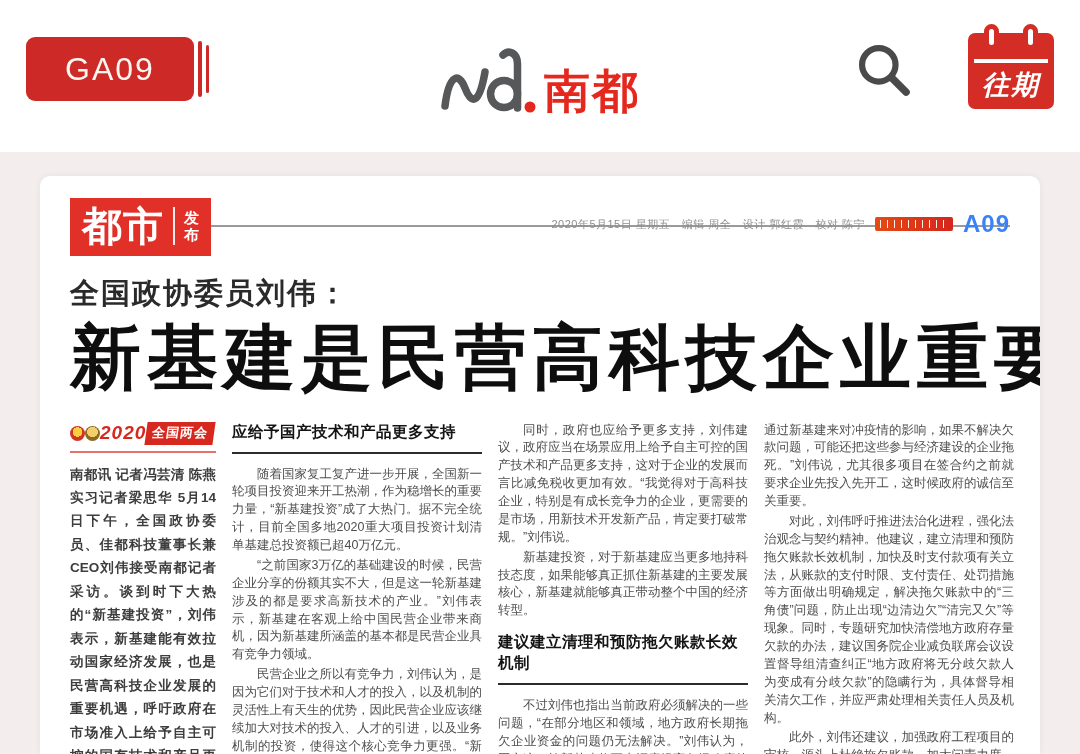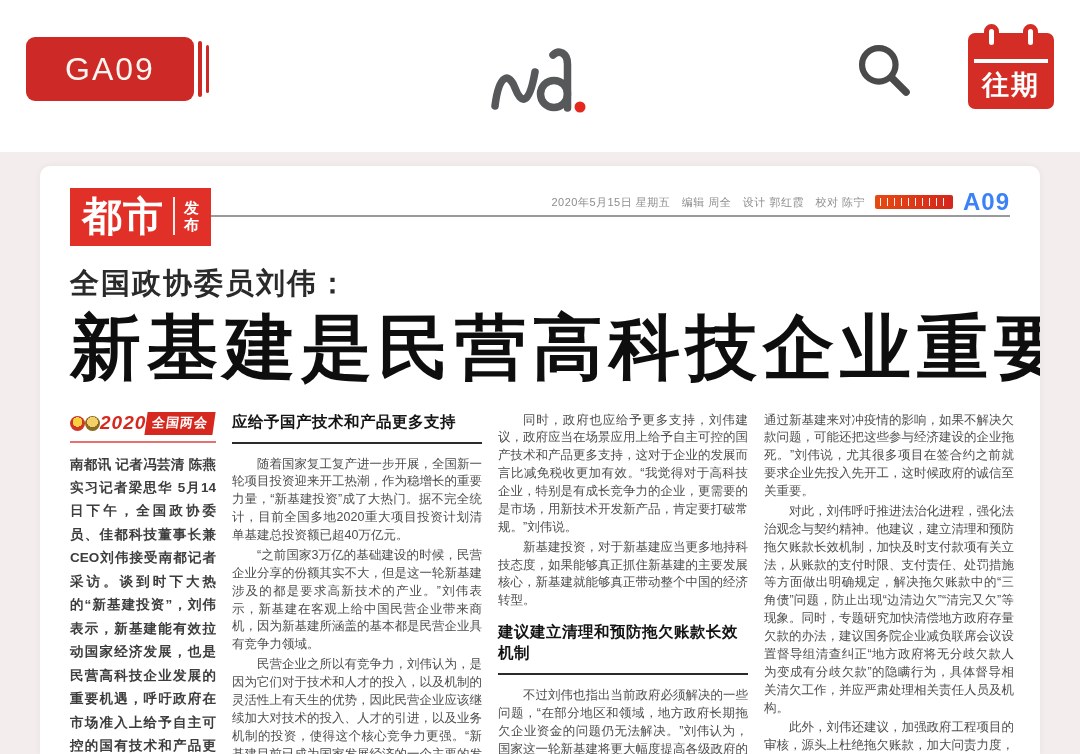--- a/index.html
+++ b/index.html
@@ -23,36 +23,36 @@
   .brand .cn { color:#e5281e; font-size:46px; font-weight:700; line-height:1;
     letter-spacing:2px; padding-bottom:4px; }
 
   .top-actions { margin-left:auto; display:flex; align-items:center; gap:52px; margin-top:-10px; }
   .cal { position:relative; width:86px; height:76px; background:#d32d26; border-radius:7px;
     display:flex; align-items:flex-end; justify-content:center; padding-bottom:8px; cursor:pointer; }
   .cal::before { content:""; position:absolute; left:6px; right:6px; top:26px; height:4px; background:#fff; }
   .ring { position:absolute; top:-9px; width:15px; height:26px; background:#fff;
     border:5px solid #d32d26; border-radius:9px; }
   .ring.r1 { left:16px; } .ring.r2 { right:16px; }
-  .cal .cal-label { color:#fff; font-size:27px; font-weight:700; letter-spacing:2px; line-height:1.2; }
+  .cal .cal-label { color:#fff; font-size:27px; font-weight:700; letter-spacing:2px; line-height:1.2;font-style:italic; }
 
   
-  .content-bg { height:602px; background:#f4edee; padding:14px 40px 0; }
+  .content-bg { height:602px; background:#f4edee; padding:24px 40px 0; }
   .card { background:#fff; border-radius:10px 10px 0 0; height:100%;
     padding:22px 30px 0; box-shadow:0 0 6px rgba(0,0,0,.06); position:relative; overflow:hidden; }
 
   .masthead-row { position:relative; height:60px; }
   .masthead-rule { position:absolute; left:0; right:0; top:27px; height:2px; background:#9a9a9a; }
   .masthead-box { position:absolute; left:0; top:0; background:#e03028; color:#fff;
     display:flex; align-items:center; gap:9px; padding:5px 12px 7px; height:58px; }
   .masthead-box .main { font-size:40px; font-weight:900; letter-spacing:1px; }
   .masthead-box .vdiv { width:2px; height:38px; background:rgba(255,255,255,.9); }
   .masthead-box .sub { display:flex; flex-direction:column; font-size:15px; font-weight:700; line-height:1.15; }
 
-  .dateline { position:absolute; right:0; top:0; display:flex; align-items:center; gap:10px; }
+  .dateline { position:absolute; right:0; top:12px; display:flex; align-items:center; gap:10px; }
   .dateline .dl-text { font-size:11px; color:#8d8d8d; letter-spacing:.5px; }
   .edition-badge { position:relative; width:78px; height:14px; border-radius:2px;
     background:linear-gradient(90deg,#e64a12,#d3261d); }
   .edition-badge::before { content:""; position:absolute; inset:3px 5px;
     background:repeating-linear-gradient(90deg, rgba(255,255,255,.92) 0 1.5px, transparent 1.5px 7px); }
   .page-number { font-size:24px; font-weight:900; color:#3b82f6; letter-spacing:1px; }
 
   .kicker { margin-top:16px; font-size:29px; font-weight:600; color:#2a2a2a; letter-spacing:2px; }
   .headline { margin-top:4px; font-size:71px; font-weight:700; color:#0e0e0e;
     letter-spacing:6px; line-height:1.12; white-space:nowrap; }
@@ -88,20 +88,21 @@
     <span class="stripe s2"></span>
   </div>
 
   <div class="brand">
     <svg width="100" height="80" viewBox="0 0 100 80">
       <path d="M5 68 C 9 36, 19 34, 25 50 C 31 66, 39 68, 45 34" fill="none" stroke="#57585a" stroke-width="7.5" stroke-linecap="round"></path>
       <circle cx="64" cy="56" r="13.5" fill="none" stroke="#57585a" stroke-width="7.5"></circle>
       <path d="M77.5 70 L77.5 26 C 77.5 15, 69 11, 63 17" fill="none" stroke="#57585a" stroke-width="7.5" stroke-linecap="round"></path>
       <circle cx="90" cy="69" r="5.5" fill="#e5281e"></circle>
     </svg>
+    <span class="cn">南都</span>
   </div>
 
   <div class="top-actions">
     <svg width="62" height="62" viewBox="0 0 50 50" style="cursor:pointer">
       <circle cx="20" cy="20" r="13.5" fill="none" stroke="#4a4a4b" stroke-width="5"></circle>
       <line x1="30.5" y1="30.5" x2="42" y2="42" stroke="#4a4a4b" stroke-width="6" stroke-linecap="round"></line>
     </svg>
     <div class="cal">
       <span class="ring r1"></span>
       <span class="ring r2"></span>

